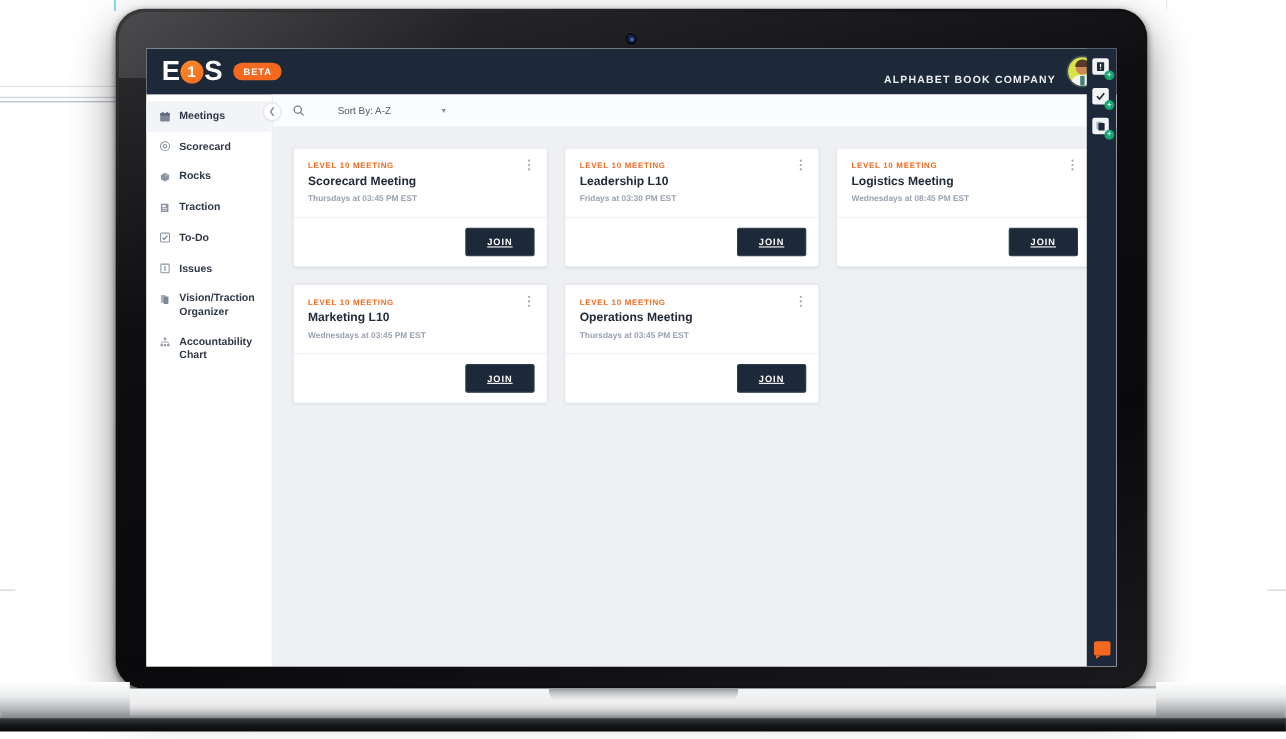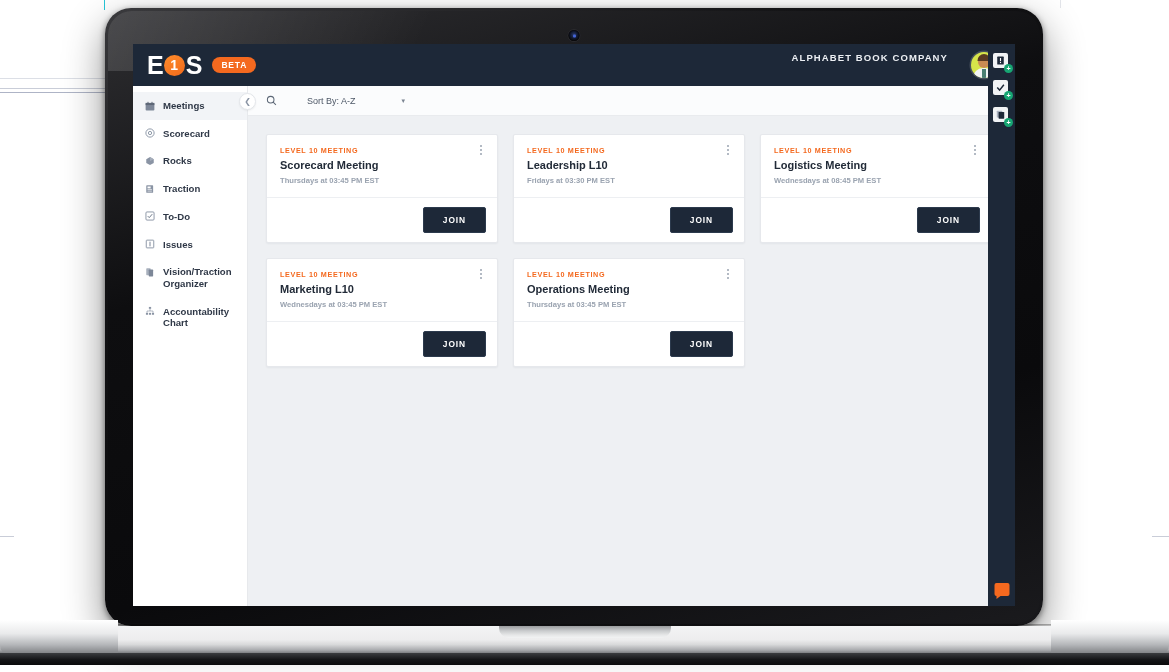--- a/index.html
+++ b/index.html
@@ -90,21 +90,21 @@
     width:21px; height:21px; border-radius:50%;
     background:linear-gradient(145deg,#ff8c2b,#f26a1b);
     color:#ffffff; font-size:14px; font-weight:800;
     margin:0 1px; letter-spacing:0;
   }
   #beta-badge {
     background:#f4691f; color:#fff; font-size:8.5px; font-weight:800;
     letter-spacing:.8px; padding:3px 9px; border-radius:9px; margin-left:4px;
   }
   #header-right {
-    margin-left:auto; display:flex; align-items:flex-start; gap:23px; padding-right:18px;
+    margin-left:auto; display:flex; align-items:flex-end; gap:11px; padding-right:18px;
   }
   #company-name {
     color:#eceff3; font-size:9.5px; font-weight:700; letter-spacing:1.1px;
   }
   #avatar {
     width:26px; height:26px; border-radius:50%;
     background:#d6e44a; position:relative; overflow:hidden;
     box-shadow:0 0 0 1.5px rgba(255,255,255,.18);
   }
   .av-head { position:absolute; left:50%; top:4px; transform:translateX(-50%);
@@ -181,20 +181,21 @@
     display:flex; flex-direction:column; align-items:center; gap:2px;
   }
   .kebab i { width:2px; height:2px; border-radius:50%; background:#9aa3b0; display:block; }
   .card-bottom {
     border-top:1px solid #edeff2; padding:9px 11px; display:flex; justify-content:flex-end;
   }
   .join-btn {
     background:#1d2838; color:#ffffff; font-size:8.4px; font-weight:800; letter-spacing:.9px;
     padding:7px 19px; border-radius:2px; cursor:pointer;
     border:1px solid #2c3a4d;
+    text-decoration:underline;
   }
 
   
   #right-rail {
     position:absolute; right:0; top:0; width:27px; height:562px;
     background:#1d2838; display:flex; flex-direction:column; align-items:center;
     padding-top:9px; gap:10px; z-index:5;
   }
   .rail-btn { position:relative; width:17px; height:17px; cursor:pointer; }
   .rail-sq {

